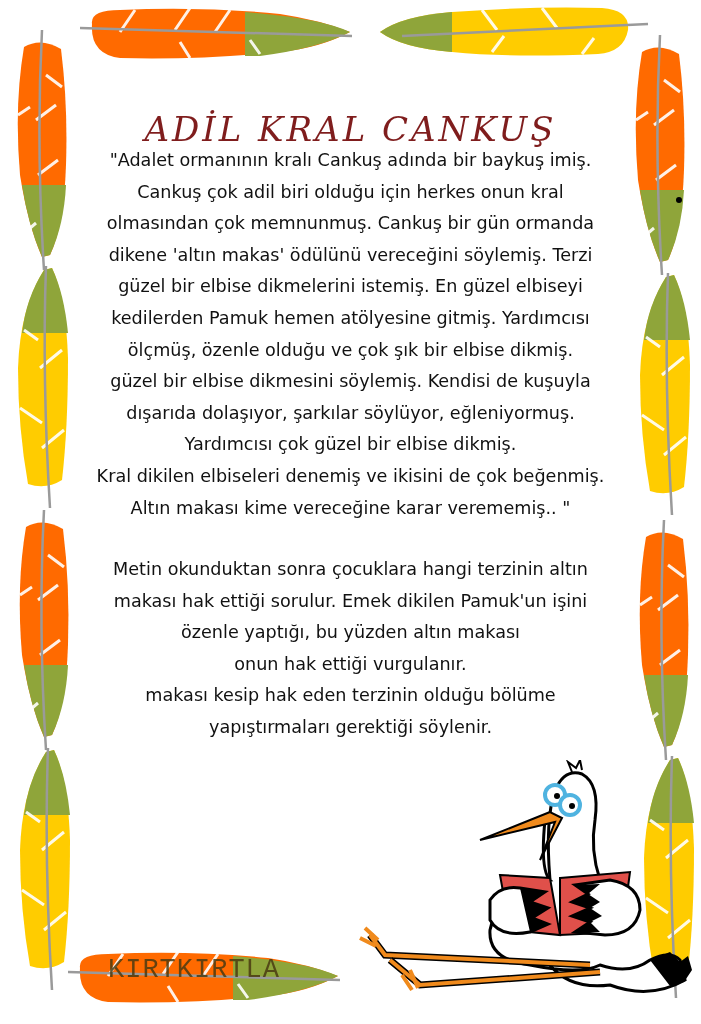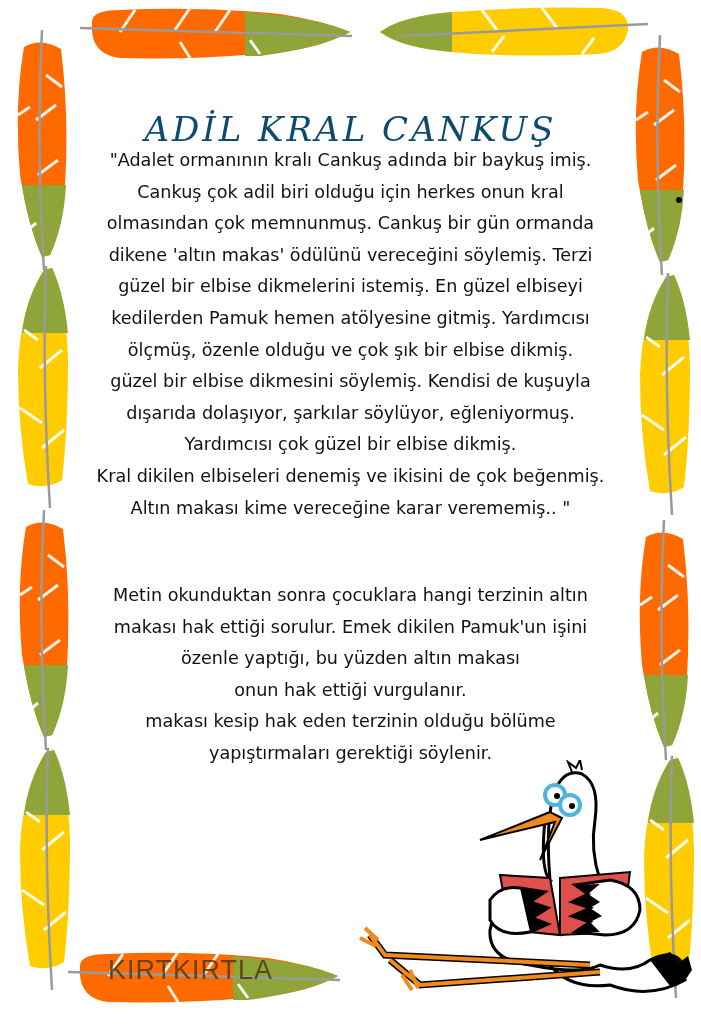--- a/index.html
+++ b/index.html
@@ -2,31 +2,31 @@
 <html><head>
   <meta charset="utf-8">
   <style>
     html, body { margin: 0; padding: 0; background: #ffffff; }
     body { width: 701px; height: 1024px; position: relative; overflow: hidden; }
     .page { position: absolute; left: 0; top: 0; width: 701px; height: 1024px; background: #ffffff; }
     .feather { position: absolute; }
     .title {
       position: absolute; left: 0; width: 701px; top: 86px; text-align: center;
       font-family: "DejaVu Serif", serif; font-style: italic; font-size: 34px;
-      letter-spacing: 3px; color: #0c4a6e; font-weight: normal;
+      letter-spacing: 3px; color: #7f1d1d; font-weight: normal;
     }
     .body-text {
       position: absolute; left: 70px; width: 561px; text-align: center;
       font-family: "DejaVu Sans", sans-serif; font-size: 17.6px; line-height: 31.6px; color: #111;
     }
     .body-text p { margin: 0; white-space: nowrap; }
     .story { top: 145px; }
-    .instructions { top: 580px; }
+    .instructions { top: 554px; }
     .brand {
-      position: absolute; left: 108px; top: 955px; font-family: Liberation Sans, sans-serif;
+      position: absolute; left: 108px; top: 955px; font-family: Liberation Mono, monospace;
       font-size: 27px; letter-spacing: 1px; color: #4a3b12; opacity: .85;
     }
     .stork { position: absolute; left: 350px; top: 760px; }
     .dot { position: absolute; left: 676px; top: 197px; width: 6px; height: 6px; border-radius: 50%; background: #000; }
   </style>
 </head>
 <body>
 
 <div class="page">
 

